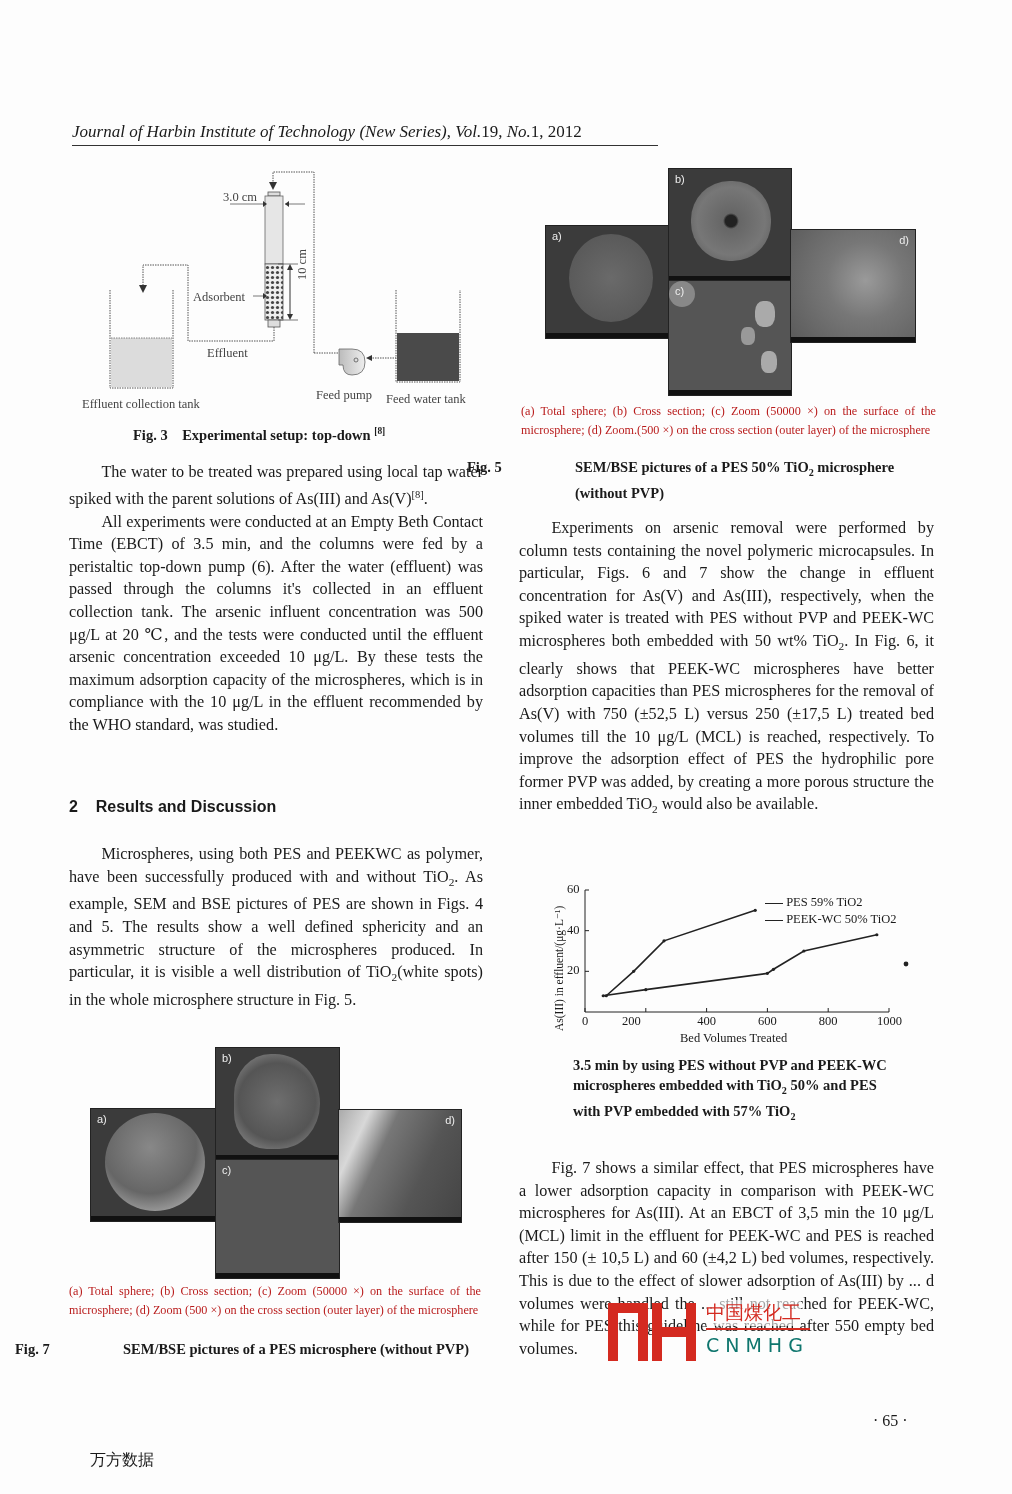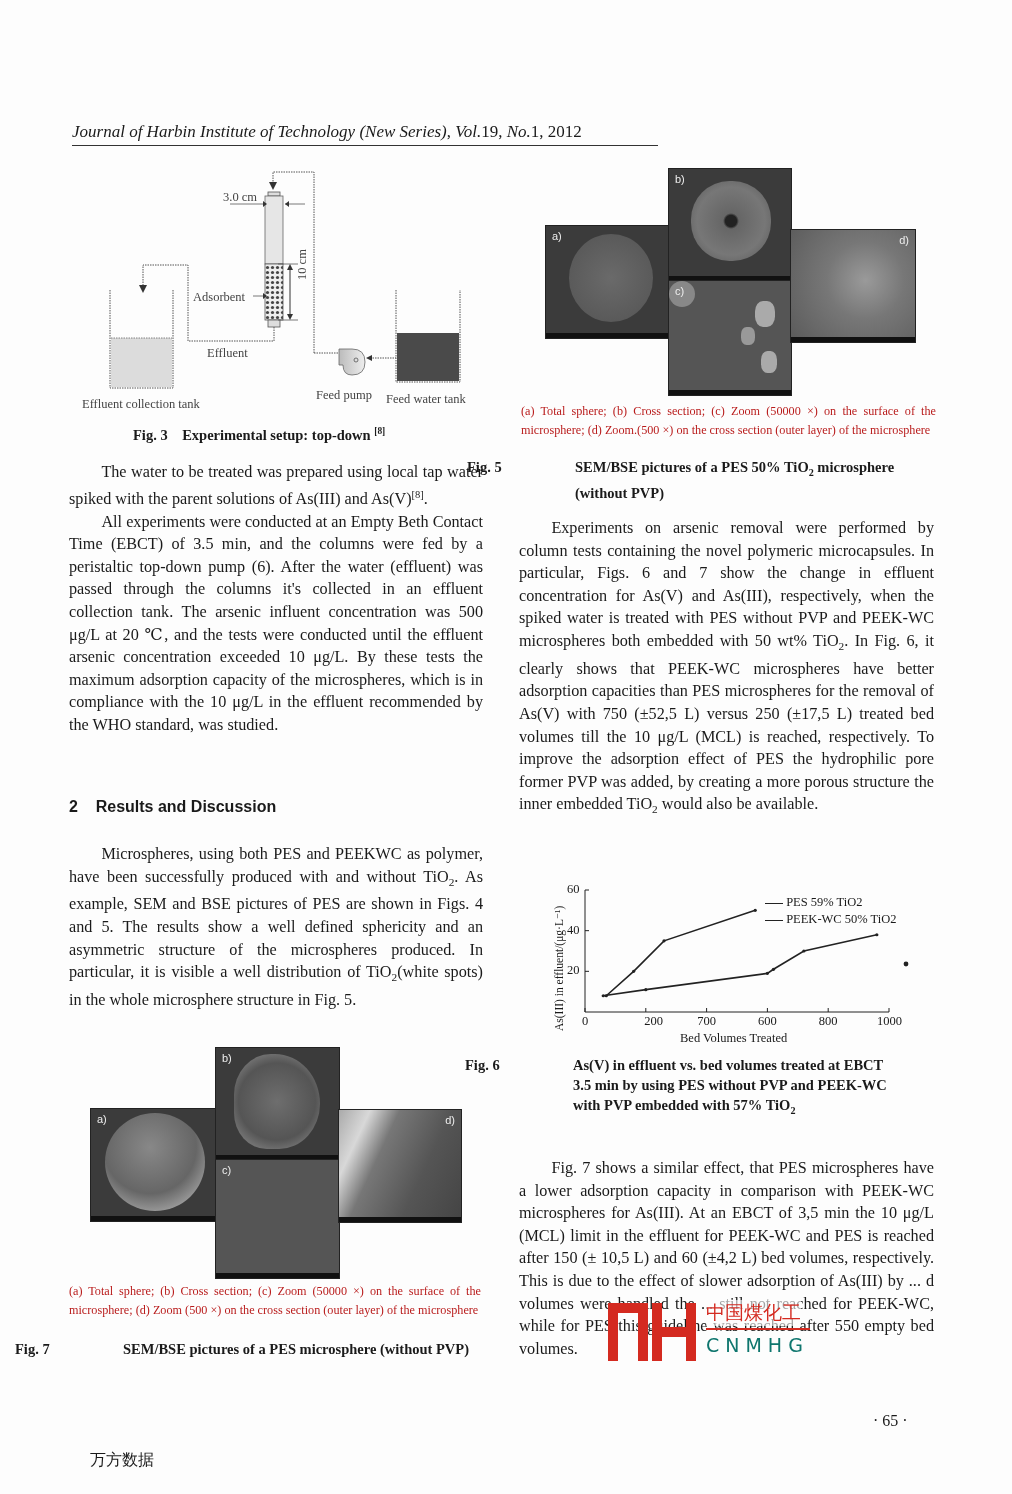--- a/index.html
+++ b/index.html
@@ -216,44 +216,44 @@
         <circle cx="105.80000000000001" cy="114.63333333333334" r="1.6"></circle>
         <circle cx="227.4" cy="98.36666666666667" r="1.6"></circle>
         <circle cx="233.48" cy="94.30000000000001" r="1.6"></circle>
         <circle cx="263.88" cy="76" r="1.6"></circle>
         <circle cx="336.84" cy="59.733333333333334" r="1.6"></circle>
       </g>
     <circle cx="366" cy="89" r="2.4" fill="#222"></circle>
   </svg>
   <div id="tick-labels">
       <div class="abs axis-lbl" style="left: 33px; top: 139px; width: 24px; text-align: center;">0</div>
-      <div class="abs axis-lbl" style="left: 99px; top: 139px; width: 24px; text-align: right;">200</div>
-      <div class="abs axis-lbl" style="left: 154.6px; top: 139px; width: 24px; text-align: center;">700</div>
+      <div class="abs axis-lbl" style="left: 82px; top: 139px; width: 24px; text-align: left;">200</div>
+      <div class="abs axis-lbl" style="left: 154.6px; top: 139px; width: 24px; text-align: center;">400</div>
       <div class="abs axis-lbl" style="left: 215.4px; top: 139px; width: 24px; text-align: center;">600</div>
       <div class="abs axis-lbl" style="left: 276.2px; top: 139px; width: 24px; text-align: center;">800</div>
       <div class="abs axis-lbl" style="left: 337px; top: 139px; width: 24px; text-align: center;">1000</div>
       <div class="abs axis-lbl" style="left: 27px; top: 88.3333px;">20</div>
       <div class="abs axis-lbl" style="left: 27px; top: 47.6667px;">40</div>
       <div class="abs axis-lbl" style="left: 27px; top: 7px;">60</div>
     </div>
   <div class="abs axis-lbl" style="left:12px; top:156px; transform:rotate(-90deg); transform-origin:left top; white-space:nowrap; font-size:11.5px;">As(III) in effluent/(μg·L⁻¹)</div>
   <div class="abs axis-lbl" style="left:140px; top:156px; font-size:12.5px;">Bed Volumes Treated</div>
   <div class="legend-item" style="left:225px; top:20px;">
     <span style="display:inline-block; width:18px; border-top:1.6px solid #222; vertical-align:middle;"></span>
     <span>PES 59% TiO2</span>
   </div>
   <div class="legend-item" style="left:225px; top:37px;">
     <span style="display:inline-block; width:18px; border-top:1.6px solid #222; vertical-align:middle;"></span>
     <span>PEEK-WC 50% TiO2</span>
   </div>
 </div>
 
 <div class="abs fig-title" style="left:519px; top:1055px; width:420px;">
-  <div class="hang"><span class="num">Fig. 6</span><span>As(V) in effluent vs. bed volumes treated at EBCT</span></div>
   <div style="padding-left:54px;">3.5 min by using PES without PVP and PEEK-WC</div>
+  <div style="padding-left:54px;"><span>microspheres embedded with TiO</span><sub>2</sub><span> 50% and PES</span></div>
   <div style="padding-left:54px;"><span>with PVP embedded with 57% TiO</span><sub>2</sub></div>
 </div>
 
 <div class="abs para" style="left:519px; top:1157px; width:415px;">
   <p>Fig. 7 shows a similar effect, that PES microspheres have a lower adsorption capacity in comparison with PEEK-WC microspheres for As(III). At an EBCT of 3,5 min the 10 μg/L (MCL) limit in the effluent for PEEK-WC and PES is reached after 150 (± 10,5 L) and 60 (±4,2 L) bed volumes, respectively. This is due to the effect of slower adsorption of As(III) by ... d volumes were handled the ... still not reached for PEEK-WC, while for PES this guideline was reached after 550 empty bed volumes.</p>
 </div>
 
 <div class="watermark">
   <svg class="wm-logo" viewBox="0 0 88 58">
     <g fill="#d42a20">

